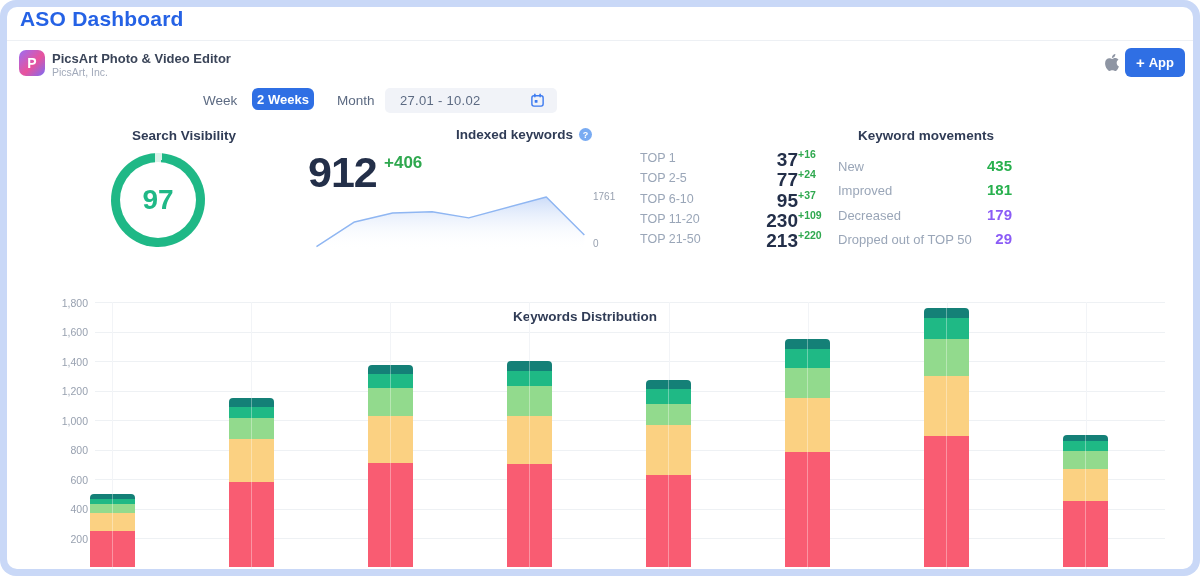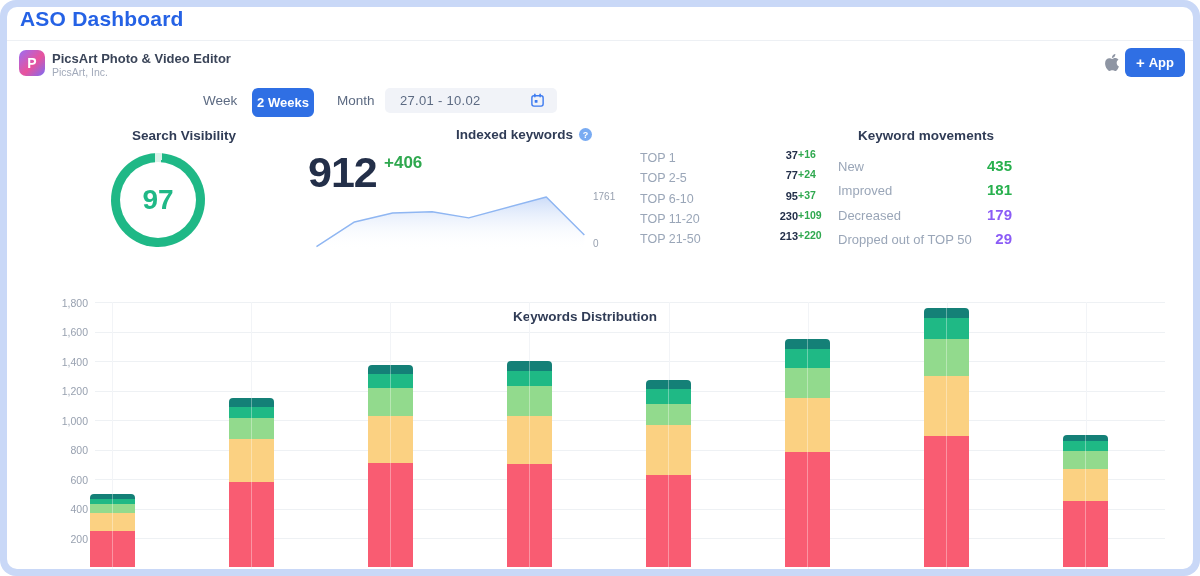--- a/index.html
+++ b/index.html
@@ -25,21 +25,21 @@
   .add-app .plus { font-size:15px; font-weight:700; }
 
   .select { left:23px; top:88px; width:173px; height:25px; background:#F1F3F8; border-radius:5px;
     display:flex; align-items:center; padding:0 10px; gap:8px; cursor:pointer; }
   .flag { width:13px; height:13px; border-radius:50%; overflow:hidden; position:relative;
     background:repeating-linear-gradient(180deg,#DE7077 0 1.6px,#F6F0F0 1.6px 3.2px); }
   .flag::after { content:""; position:absolute; left:0; top:0; width:7px; height:6px; background:#53639B; }
   .select-label { font-size:13px; color:#8C96AA; flex:1; }
   .chev { width:10px; height:6px; }
   .period-text { top:93px; font-size:13.5px; color:#5C6A82; cursor:pointer; }
-  .period-active { left:252px; top:88px; width:62px; height:29px; font-size:13px; }
+  .period-active { left:252px; top:88px; width:62px; height:22px; font-size:13px; }
   .datefield { left:385px; top:88px; width:172px; height:25px; background:#F1F3F8; border-radius:5px;
     display:flex; align-items:center; padding:0 12px 0 15px; cursor:pointer; }
   .date-label { font-size:13px; color:#5C6A82; flex:1; letter-spacing:.3px; }
   .cal { width:15px; height:15px; }
 
   .section-title { font-size:13.5px; font-weight:700; color:#303C56; }
 
   .gauge { left:111px; top:153px; width:94px; height:94px; border-radius:50%;
     background:conic-gradient(#1FB886 0deg 351deg,#D9F2E9 351deg 360deg);
     transform:rotate(5deg); display:flex; align-items:center; justify-content:center; }
@@ -49,21 +49,21 @@
   .big-num { left:308px; top:148px; font-size:43px; font-weight:800; color:#232F49; letter-spacing:-1px; }
   .big-delta { left:384px; top:153px; font-size:17px; font-weight:700; color:#2FA84F; }
   .ik-title { left:420px; top:127px; width:172px; display:flex; justify-content:flex-end; align-items:center; gap:6px; }
   .info-dot { width:13px; height:13px; border-radius:50%; background:#79ABF2; color:#fff; font-size:9px;
     font-weight:700; display:flex; align-items:center; justify-content:center; cursor:pointer; }
   .mini-label { left:593px; font-size:10px; color:#98A1B0; }
 
   .top-list { left:640px; top:148px; width:200px; }
   .top-row { position:relative; height:20.3px; }
   .top-row .lbl { position:absolute; left:0; top:3px; font-size:12.5px; color:#9AA6B8; }
-  .top-row .val { position:absolute; right:42px; top:1px; font-size:11px; font-weight:700; color:#232F49; }
+  .top-row .val { position:absolute; right:42px; top:1px; font-size:19px; font-weight:700; color:#232F49; }
   .top-row .dlt { position:absolute; left:158px; top:0; font-size:10.5px; font-weight:700; color:#2FA84F; }
 
   .mv-title { left:836px; top:128px; width:180px; text-align:center; }
   .mv-list { left:838px; top:155px; width:174px; }
   .mv-row { position:relative; height:24.3px; }
   .mv-row .lbl { position:absolute; left:0; top:4px; font-size:13px; color:#9AA6B8; }
   .mv-row .val { position:absolute; right:0; top:2px; font-size:15px; font-weight:700; }
   .mv-row .val.up { color:#27B04D; }
   .mv-row .val.down { color:#8b5cf6; }
 

